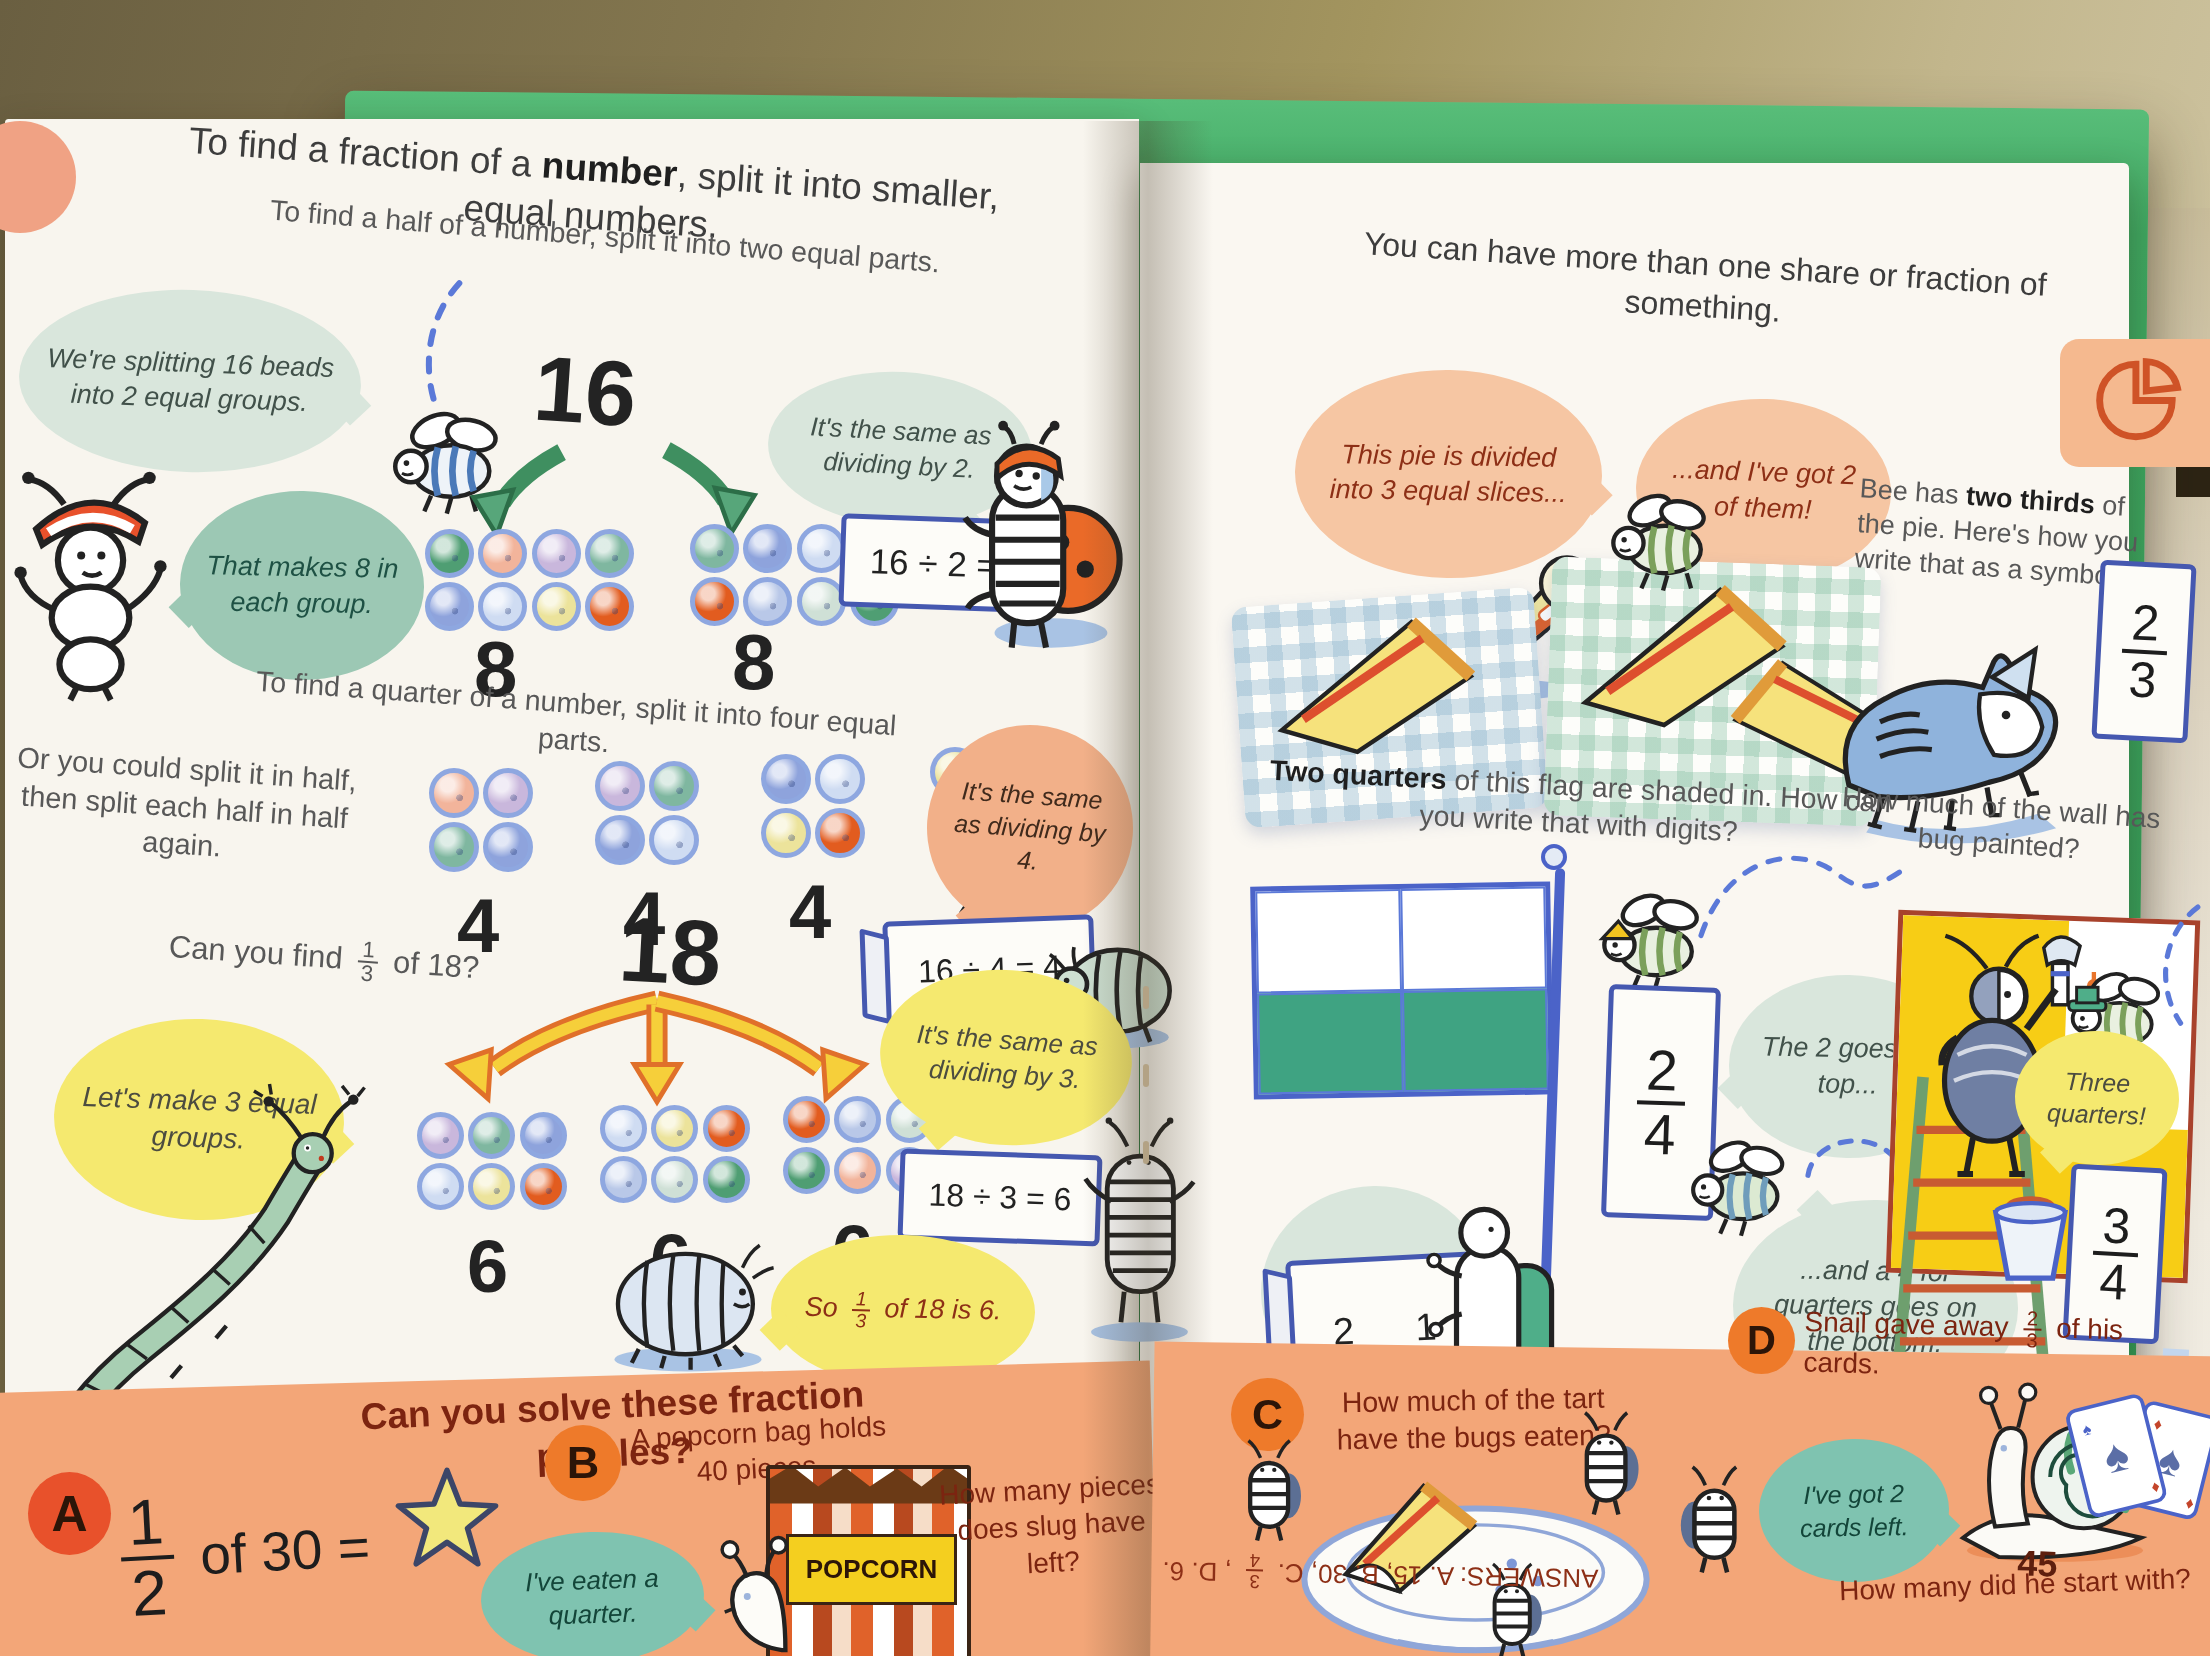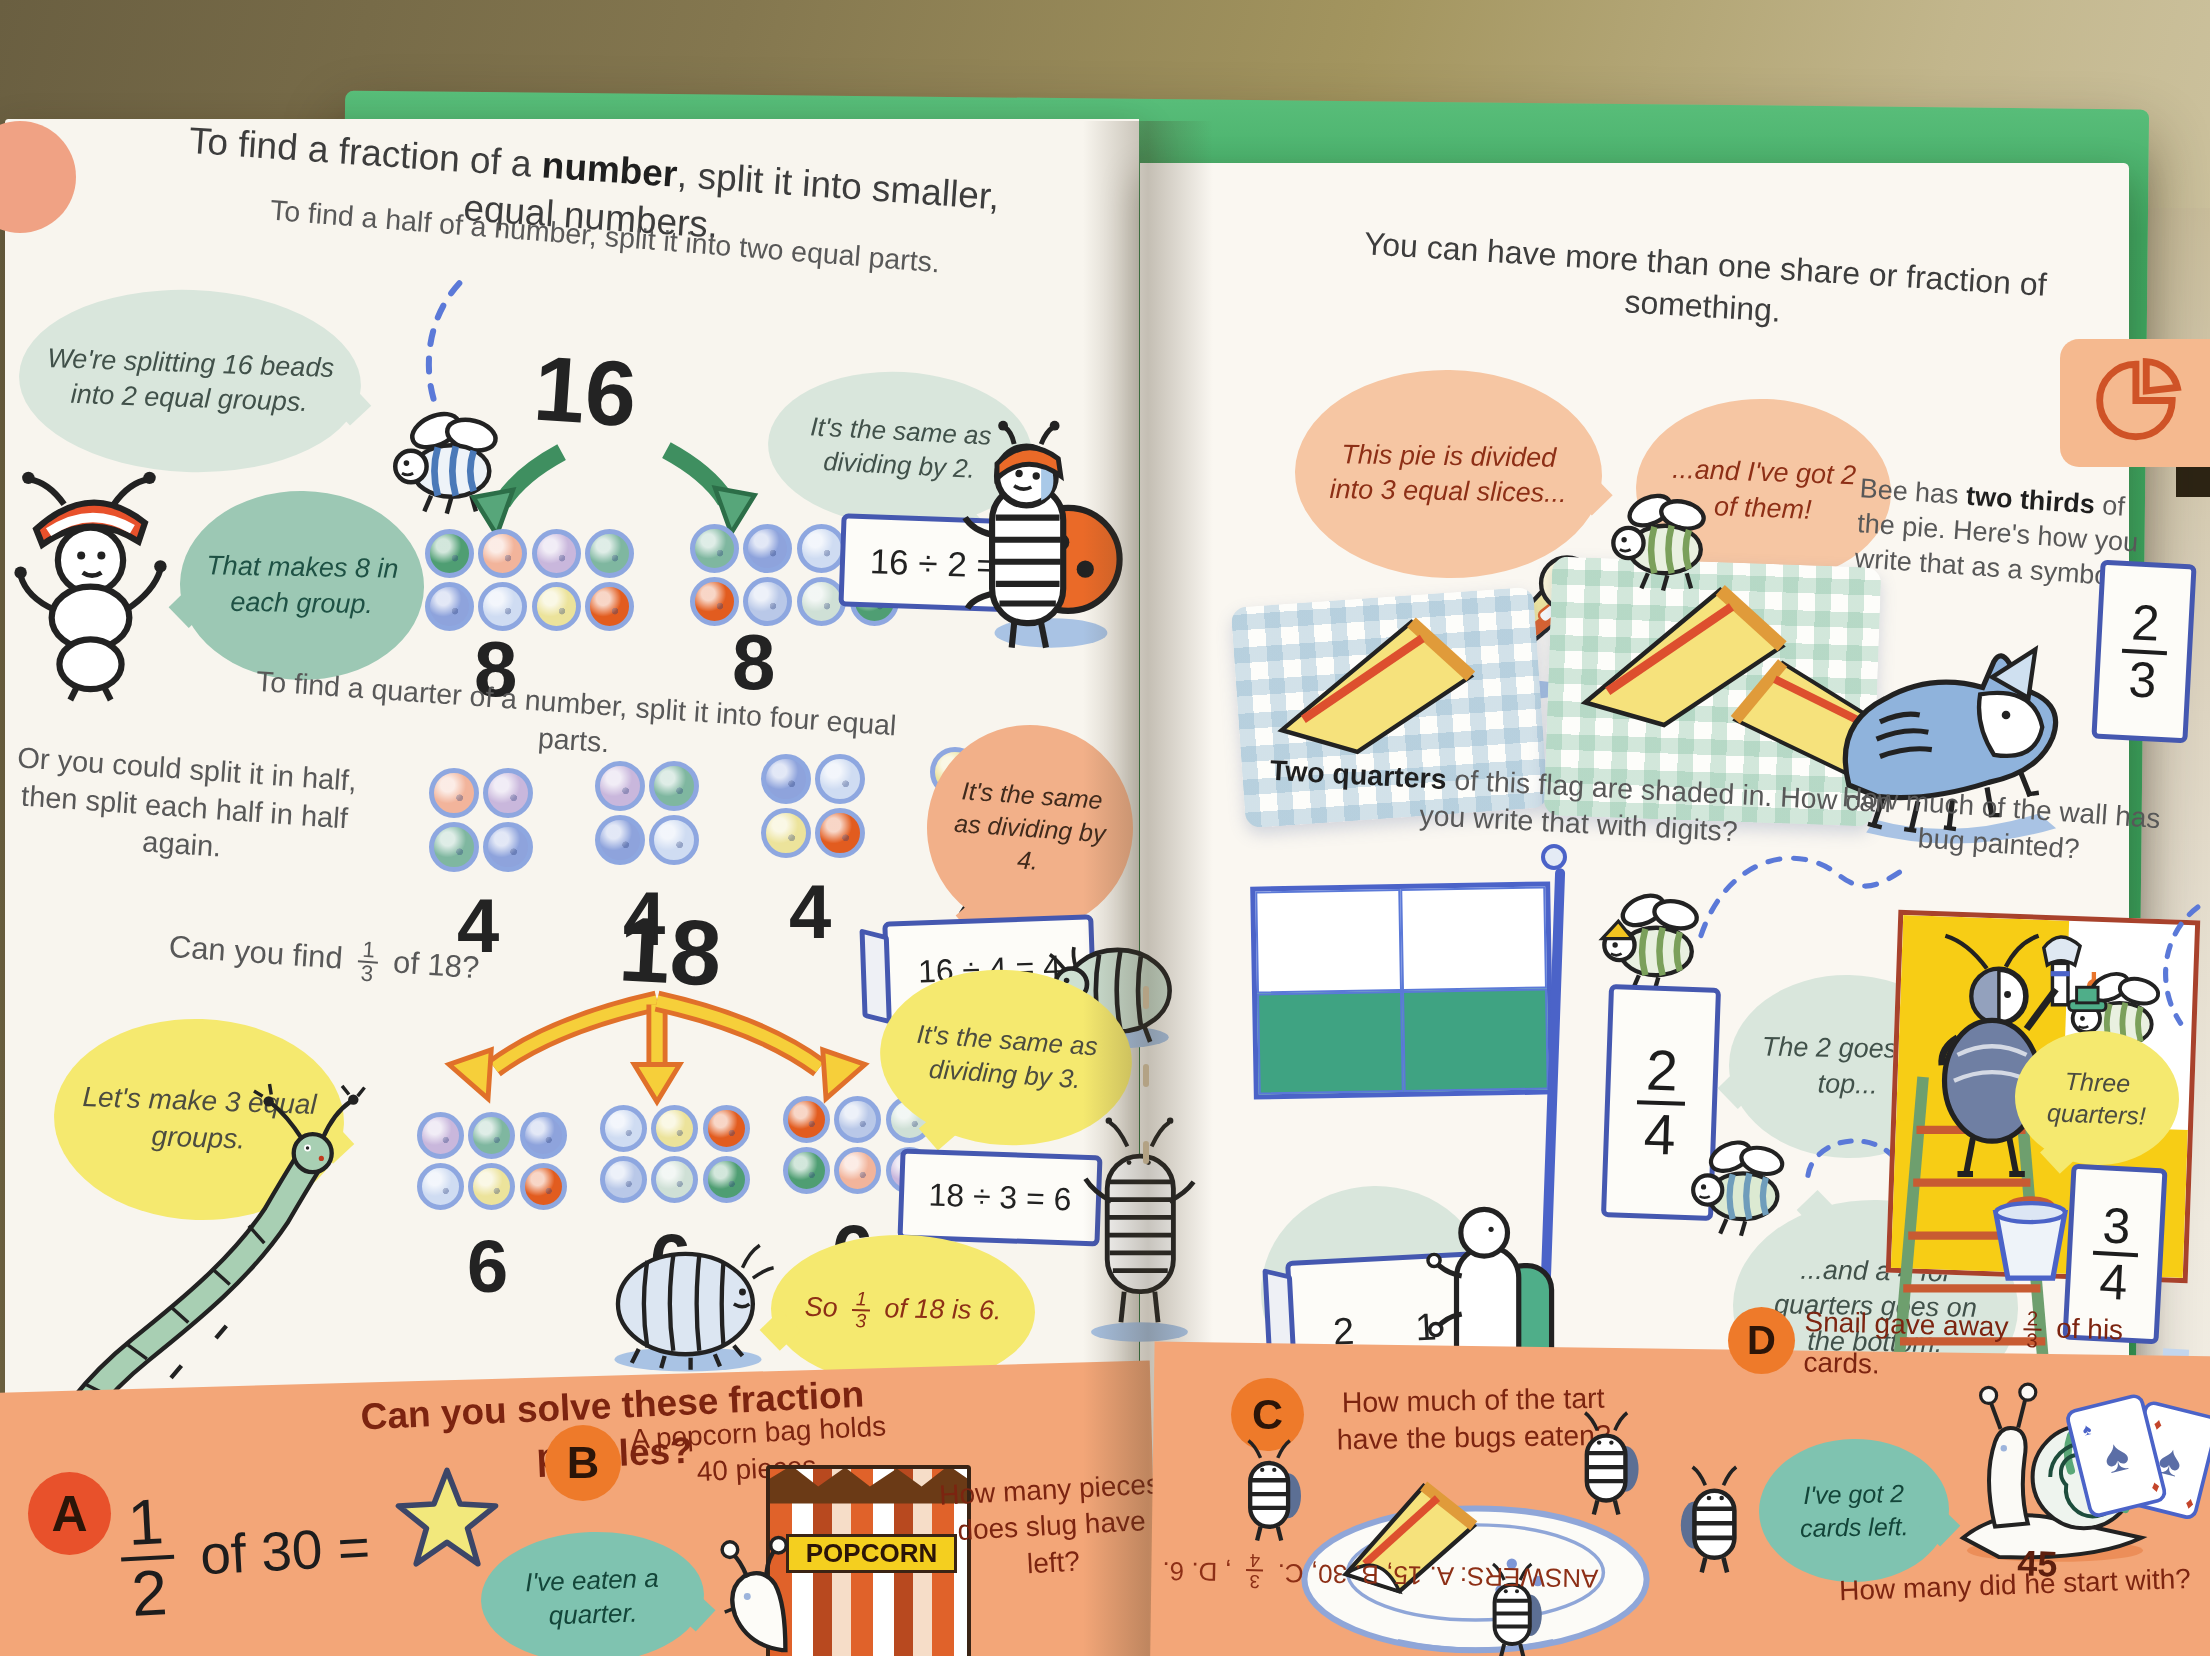--- a/index.html
+++ b/index.html
@@ -77,21 +77,21 @@
   .pole{position:absolute;width:9.5px;background:#4b63c8;border-radius:5.2px;}
   .poleball{position:absolute;width:26px;height:26px;border-radius:50%;background:#e4ebf5;border:4.3px solid #4b63c8;box-sizing:border-box;}
 
   .wall{position:absolute;border:5.2px solid #a8422c;background:#fff;overflow:hidden;}
   .wall .y1{position:absolute;left:0;top:0;width:57%;height:100%;background:#f7cd15;}
   .wall .y2{position:absolute;left:0;bottom:0;width:100%;height:42%;background:#f7cd15;}
 
   .popcorn{position:absolute;overflow:hidden;border:4.3px solid #3a2415;border-radius:3.5px 3.5px 8.6px 8.6px;
            background:repeating-linear-gradient(90deg,#e0622a 0 22.5px,#fff 22.5px 43px,#b8491f 43px 62px,#f6ddc8 62px 81px);}
   .pclabel{position:absolute;left:8%;top:34%;width:84%;background:#f4cf1f;border:3.5px solid #3a2415;
-           text-align:center;font-weight:bold;color:#2c1508;padding:1px 0;}
+           text-align:center;font-weight:bold;color:#2c1508;padding:17px 0;}
   .answers{transform:rotate(181deg);}
   svg{position:absolute;overflow:visible;}
 </style>
 </head>
 <body>
 
 <div class="scene">
 
   <div class="abs bg-right"></div>
   <div class="abs dark-band"></div>

